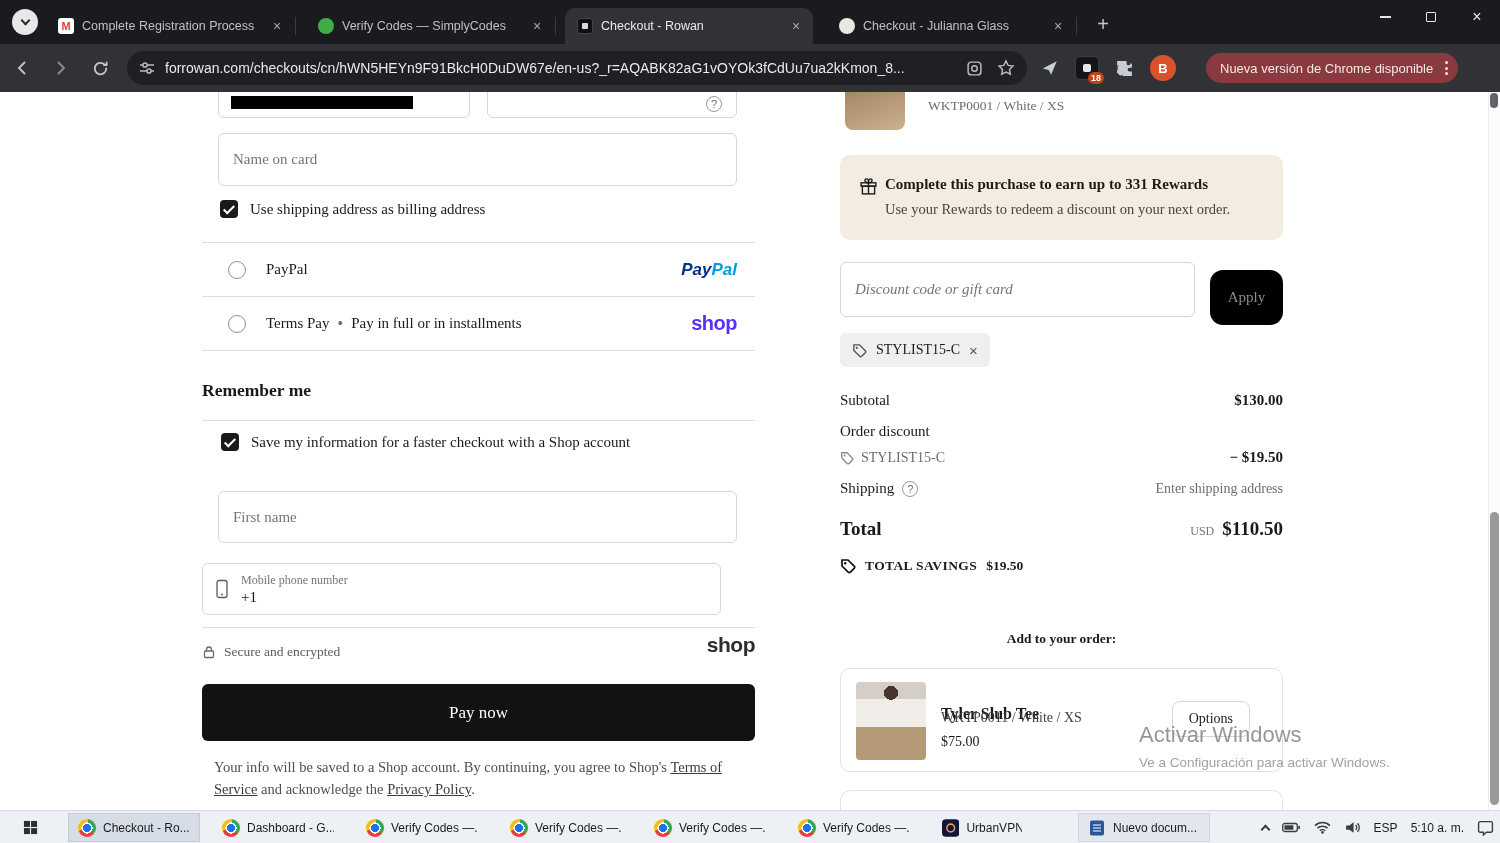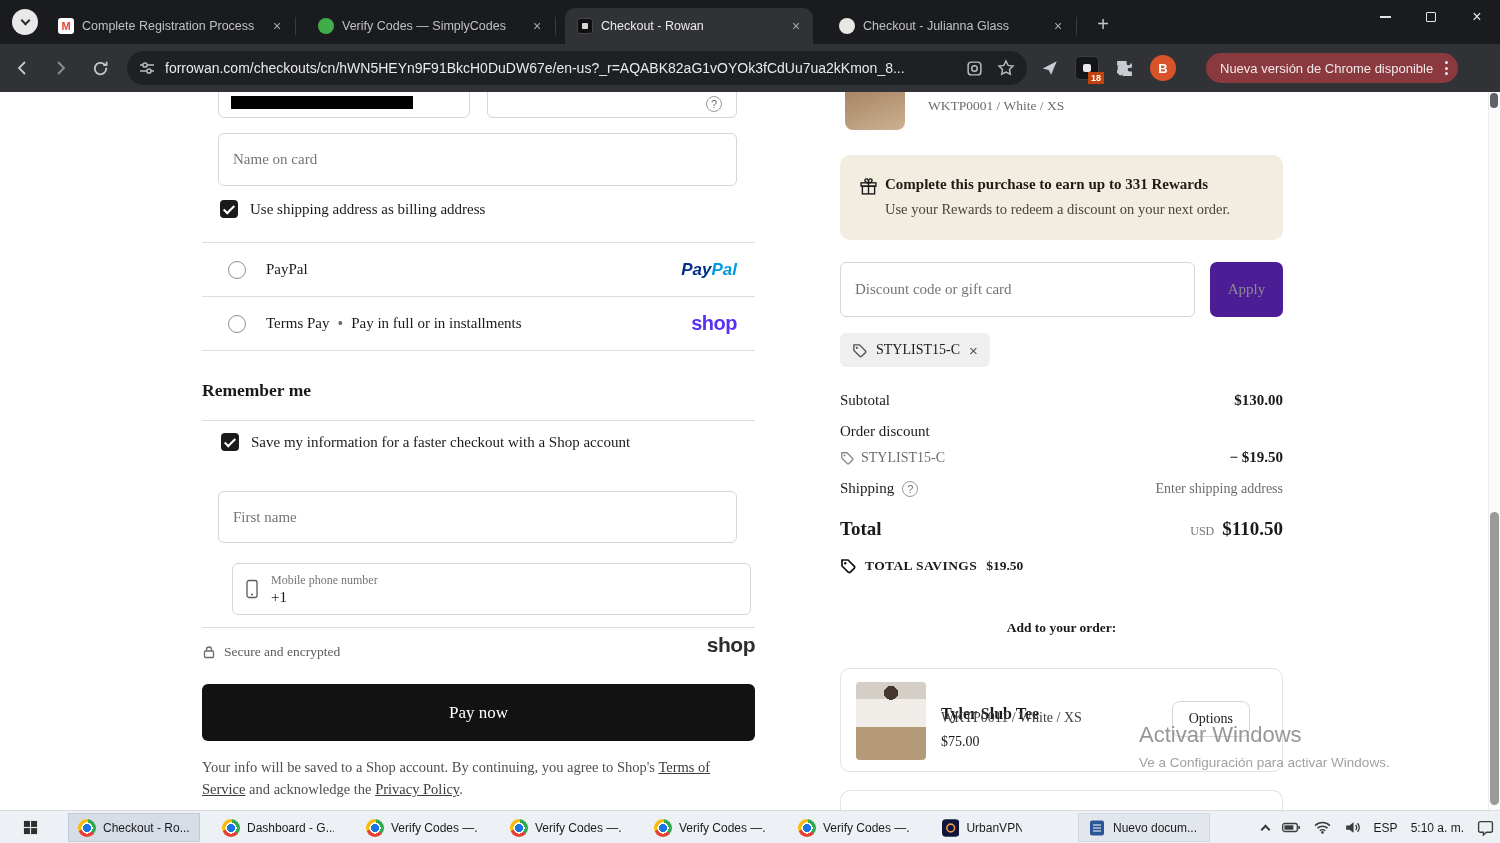--- a/index.html
+++ b/index.html
@@ -40,21 +40,21 @@
   .navbtn { width:34px; height:34px; margin-left:5px; display:flex; align-items:center; justify-content:center; border-radius:50%; }
   .omni { position:relative; margin-left:10px; width:900px; height:34px; background:#1f2023;
     border-radius:17px; display:flex; align-items:center; padding:0 12px; }
   .omni-url { flex:1; margin-left:10px; color:#e8eaed; font-size:14px; white-space:nowrap; overflow:hidden; }
   .omni-icons { display:flex; gap:14px; align-items:center; margin-left:8px; }
   .extbar { display:flex; align-items:center; margin-left:14px; gap:16px; }
   .ext2 { position:relative; width:24px; height:24px; border-radius:5px; background:#141518; border:1px solid #3c3d41;
     display:flex; align-items:center; justify-content:center; }
   .ext2::after { content:""; width:8px; height:8px; background:#e8e8e8; border-radius:2px; }
   .badge { position:absolute; right:-6px; bottom:-5px; background:#c2410c; color:#fff; font-size:9px;
-    padding:1px 3px; border-radius:0; font-weight:bold;margin-top:44px; }
+    padding:1px 3px; border-radius:6px; font-weight:bold;margin-top:44px; }
   .avatar { width:26px; height:26px; border-radius:50%; background:#d9532a; color:#fff; font-size:13px;
     font-weight:bold; display:flex; align-items:center; justify-content:center; }
   .updatechip { margin-left:14px; height:30px; border-radius:15px; background:#8a3a3f; color:#f2e9e9;
     font-size:13px; display:flex; align-items:center; gap:12px; padding:0 10px 0 14px; }
   .vdots { display:flex; flex-direction:column; gap:2.5px; }
   .vdots i { width:3px; height:3px; border-radius:50%; background:#efe3e3; }
 
   
   .page { position:absolute; top:92px; left:0; width:1500px; height:718px; background:#fff; overflow:hidden;
     font-family:"Liberation Serif", serif; color:#1a1a1a; }
@@ -76,62 +76,62 @@
   .payrow { height:54px; display:flex; align-items:center; padding:0 18px 0 26px; border-top:1px solid #dedede; }
   .radio { width:18px; height:18px; border:1.5px solid #8f8f8f; border-radius:50%; background:#fff; flex:0 0 auto; margin-right:20px; }
   .pplogo { margin-left:auto; font-family:"Liberation Sans",sans-serif; font-style:italic; font-weight:bold; font-size:17px; }
   .pp1 { color:#003087; } .pp2 { color:#009cde; }
   .shoplogo { margin-left:auto; font-family:"Liberation Sans",sans-serif; font-weight:bold; font-size:20px;
     letter-spacing:-0.5px; color:#5a31f4; }
   .bullet { margin:0 8px; color:#6a6a6a; }
   .h-remember { position:absolute; top:288px; left:0; font-size:17.5px; font-weight:bold; }
   .membox { position:absolute; top:328px; left:0; width:553px; height:208px;
     border-top:1px solid #dedede; border-bottom:1px solid #dedede; }
-  .phonefield { position:absolute; left:30px; top:142px; width:519px; height:52px; border:1px solid #d6d6d6;
+  .phonefield { position:absolute; left:0; top:142px; width:519px; height:52px; border:1px solid #d6d6d6;
     border-radius:6px; display:flex; align-items:center; padding:0 12px; gap:12px; }
   .phcol { display:flex; flex-direction:column; gap:1px; }
   .phlabel { font-size:12px; color:#757575; }
   .phvalue { font-size:15px; color:#1a1a1a; }
   .securerow { position:absolute; top:552px; left:0; display:flex; align-items:center; gap:8px;
     font-size:13.5px; color:#5c5c5c; }
   .shopdark { position:absolute; top:541px; right:0; font-family:"Liberation Sans",sans-serif;
     font-weight:bold; font-size:21px; letter-spacing:-0.5px; color:#2d2d2d; }
   .paynow { position:absolute; top:592px; left:0; width:553px; height:57px; background:#121212; color:#fff;
     border:none; border-radius:6px; font-family:"Liberation Serif",serif; font-size:17px;
     display:flex; align-items:center; justify-content:center; }
-  .footnote { position:absolute; top:664px; left:0; width:553px; font-size:14.5px; line-height:1.55; color:#4f4f4f; }
+  .footnote { position:absolute; top:664px; left:12px; width:553px; font-size:14.5px; line-height:1.55; color:#4f4f4f; }
   .footnote a { color:#3c3c3c; text-decoration:underline; }
 
   
   .summary-col { position:absolute; left:840px; top:0; width:443px; height:718px; }
   .thumb-top { position:absolute; left:5px; top:-30px; width:60px; height:68px; border-radius:8px;
     background:linear-gradient(160deg,#8f7356 0%, #b39472 55%, #cbb193 100%); }
   .variant-top { position:absolute; left:88px; top:6px; font-size:13.5px; color:#6d6d6d; }
   .rewards { position:absolute; top:63px; left:0; width:443px; height:85px; background:#f2ece1; border-radius:10px; }
   .rew-title { position:absolute; left:45px; top:21px; font-size:15px; font-weight:bold; color:#201b14; }
   .rew-sub { position:absolute; left:45px; top:46px; font-size:14.5px; color:#4a443b; }
   .gift { position:absolute; left:19px; top:22px; }
-  .apply { position:absolute; left:370px; top:170px; width:73px; height:55px; background:#4c1d95; border:none;
-    border-radius:7px; color:#8c8c8c; font-family:"Liberation Serif",serif; font-size:15px; }
+  .apply { position:absolute; left:370px; top:178px; width:73px; height:55px; background:#000000; border:none;
+    border-radius:13px; color:#8c8c8c; font-family:"Liberation Serif",serif; font-size:15px; }
   .chip { position:absolute; top:241px; left:0; height:34px; display:inline-flex; align-items:center;
     gap:9px; padding:0 12px; background:#efefef; border-radius:6px; font-size:14px; color:#1a1a1a; }
   .chip-x { color:#555; font-size:15px; line-height:1; font-family:"Liberation Sans",sans-serif; }
   .srow { position:absolute; left:0; width:443px; display:flex; justify-content:space-between; align-items:center;text-align:right; }
   .money { font-weight:bold; font-size:15px; }
   .gray14 { font-size:14px; color:#6d6d6d; }
   .codeline { display:flex; align-items:center; gap:7px; color:#6d6d6d; font-size:14px; }
   .totalrow { position:absolute; top:426px; left:0; width:443px; display:flex; justify-content:space-between; align-items:baseline; }
   .total-lbl { font-size:19px; font-weight:bold; }
   .total-val { font-size:19px; font-weight:bold; }
   .usd { font-size:12px; color:#777; margin-right:8px; font-weight:normal; }
   .savings { position:absolute; top:466px; left:0; display:flex; align-items:center; gap:9px; }
   .sav-lbl { font-size:13.5px; font-weight:bold; letter-spacing:0.4px; }
   .sav-val { font-size:13.5px; font-weight:bold; }
   .freeship { position:absolute; top:505px; left:0; width:443px; text-align:center; font-size:15px; font-weight:bold; }
-  .addorder { position:absolute; top:528px; left:0; width:443px; text-align:center; font-size:13.5px; font-weight:bold; }
+  .addorder { position:absolute; top:539px; left:0; width:443px; text-align:center; font-size:13.5px; font-weight:bold; }
   .upsell { position:absolute; top:576px; left:0; width:443px; height:104px; border:1px solid #e3e3e3; border-radius:10px; }
   .upsell-img { position:absolute; left:15px; top:13px; width:70px; height:78px; border-radius:4px;
     background:
       radial-gradient(circle at 50% 14%, #45372d 0 7px, rgba(0,0,0,0) 7px),
       linear-gradient(180deg,#d4cec6 0 22%, #f0ede8 22% 58%, #b59a78 58% 100%); }
   .up-name { position:absolute; left:100px; top:14px; font-size:16px; font-weight:bold;margin-top:22px; }
   .up-var  { position:absolute; left:100px; top:41px; font-size:14px; color:#3f3f3f; }
   .up-price{ position:absolute; left:100px; top:65px; font-size:14px; color:#1a1a1a; }
   .options { position:absolute; right:32px; top:32px; padding:9px 16px; background:#fff;
     border:1px solid #d6d6d6; border-radius:8px; font-family:"Liberation Serif",serif; font-size:14px; color:#1a1a1a; }
@@ -342,21 +342,21 @@
       <div class="rewards">
         <svg class="gift" width="19" height="19" viewBox="0 0 18 18" fill="none" stroke="#1a1a1a" stroke-width="1.3">
             <rect x="2" y="5.5" width="14" height="3.2"></rect>
             <rect x="3.2" y="8.7" width="11.6" height="7.3"></rect>
             <path d="M9 5.5V16M9 5.5C7.2 5.5 5.6 4.4 5.6 3.3 5.6 2.4 6.3 1.8 7.2 1.8 8.5 1.8 9 3.5 9 5.5zm0 0c1.8 0 3.4-1.1 3.4-2.2 0-.9-.7-1.5-1.6-1.5C9.5 1.8 9 3.5 9 5.5z"></path>
           </svg>
         <div class="rew-title">Complete this purchase to earn up to 331 Rewards</div>
         <div class="rew-sub">Use your Rewards to redeem a discount on your next order.</div>
       </div>
 
-      <input class="tfield" style="left: 0px; top: 170px; width: 355px; height: 55px;" placeholder="Discount code or gift card">
+      <input class="tfield" style="left: 0px; top: 170px; width: 355px; height: 55px; font-style: italic;" placeholder="Discount code or gift card">
       <button class="apply">Apply</button>
 
       <span class="chip">
         <svg width="15" height="15" viewBox="0 0 16 16">
             <path d="M2 2h6l6.2 6.2a1.5 1.5 0 0 1 0 2.1l-3.9 3.9a1.5 1.5 0 0 1-2.1 0L2 8V2z" fill="none" stroke="#555" stroke-width="1.5"></path>
             <circle cx="5.2" cy="5.2" r="1.1" fill="#555"></circle>
           </svg>
         <span>STYLIST15-C</span>
         <span class="chip-x">×</span>
       </span>

